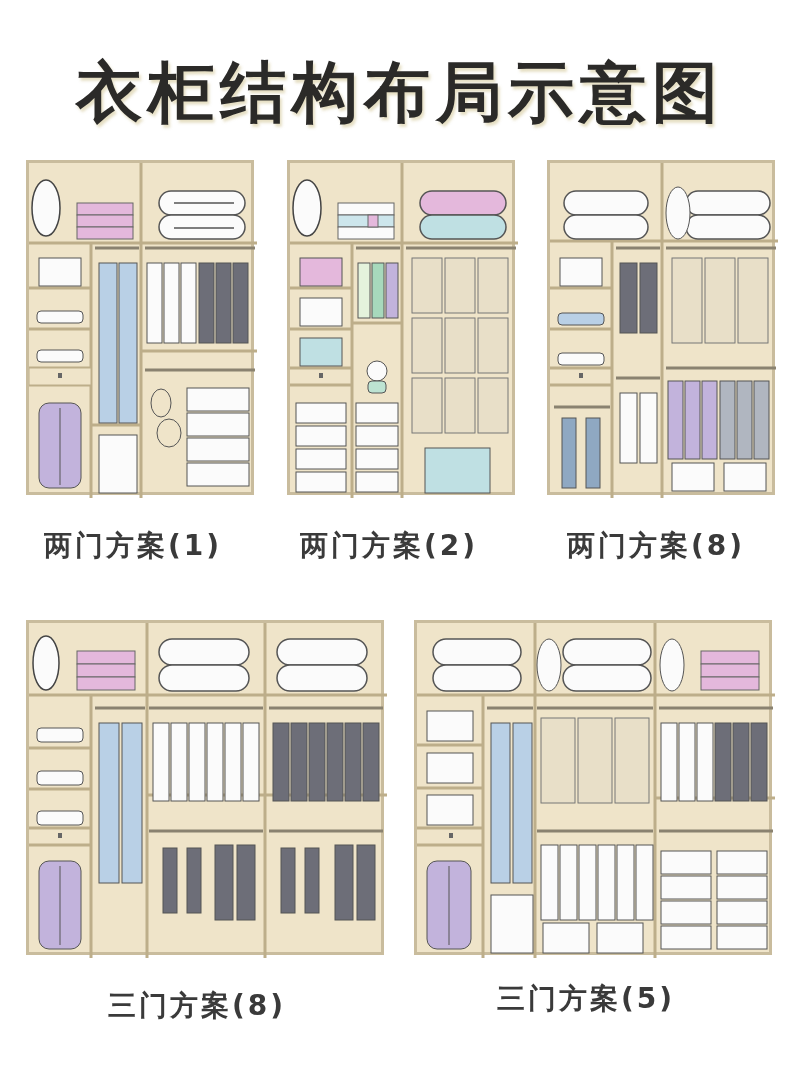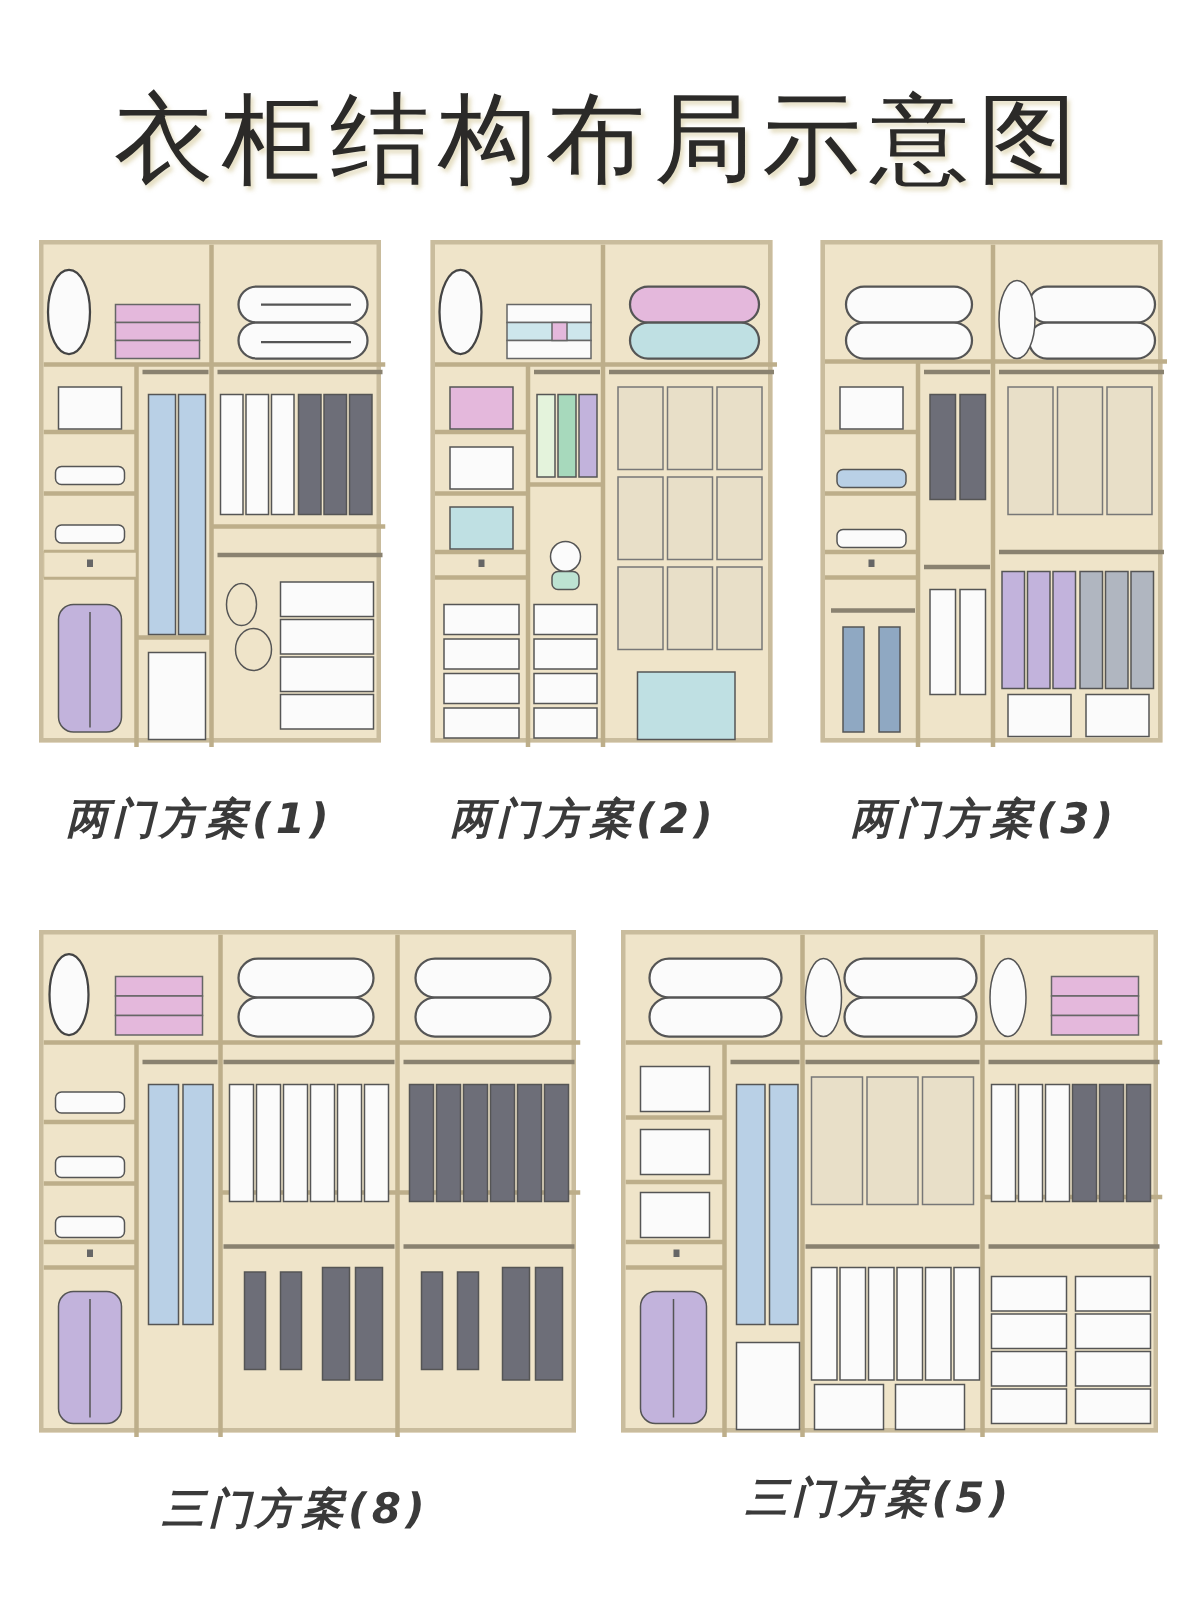--- a/index.html
+++ b/index.html
@@ -1,18 +1,18 @@
 <!DOCTYPE html>
 <html><head>
 <meta charset="utf-8">
 <style>
   html,body{margin:0;padding:0;}
   body{width:800px;height:1067px;background:#ffffff;position:relative;overflow:hidden;font-family:"DejaVu Sans","Liberation Sans",sans-serif;}
-  .title{position:absolute;left:0;top:48px;width:800px;text-align:center;font-size:66px;font-weight:normal;color:#2b2a28;letter-spacing:6px;text-shadow:2px 3px 3px rgba(180,160,80,0.35);}
-  .caption{position:absolute;font-size:28px;font-weight:bold;color:#3a3a3a;letter-spacing:3px;font-style:italic;}
+  .title{position:absolute;left:0;top:48px;width:800px;text-align:center;font-size:66px;font-weight:bold;color:#2b2a28;letter-spacing:6px;text-shadow:2px 3px 3px rgba(180,160,80,0.35);}
+  .caption{position:absolute;font-size:28px;font-weight:bold;color:#3a3a3a;letter-spacing:3px;}
   .wardrobe{position:absolute;background:#efe4c9;border:3px solid #c9bc9d;box-sizing:border-box;}
   .wardrobe svg{position:absolute;left:0;top:0;}
 </style>
 </head>
 <body>
 
 <div class="title">衣柜结构布局示意图</div>
 
 <div class="wardrobe" style="left:26px;top:160px;width:228px;height:335px;">
 <svg width="228" height="335" viewBox="0 0 228 335">
@@ -199,21 +199,21 @@
         <rect x="170" y="218" width="15" height="78" fill="#b0b6c0"></rect>
         <rect x="187" y="218" width="15" height="78" fill="#b0b6c0"></rect>
         <rect x="204" y="218" width="15" height="78" fill="#b0b6c0"></rect>
       </g>
   <g fill="#fbfbfb" stroke="#555">
         <rect x="122" y="300" width="42" height="28"></rect>
         <rect x="174" y="300" width="42" height="28"></rect>
       </g>
 </svg>
 </div>
-<div class="caption" style="left:567px;top:527px;">两门方案(3)</div>
+<div class="caption" style="left:567px;top:527px;">两门方案(8)</div>
 
 <div class="wardrobe" style="left:26px;top:620px;width:358px;height:335px;">
 <svg width="358" height="335" viewBox="0 0 358 335">
   <g stroke="#bdae8a" stroke-width="3" fill="none">
     <line x1="0" y1="72" x2="358" y2="72"></line>
         <line x1="118" y1="0" x2="118" y2="335"></line>
         <line x1="236" y1="0" x2="236" y2="335"></line>
         <line x1="62" y1="72" x2="62" y2="335"></line>
     <line x1="0" y1="125" x2="62" y2="125"></line>
         <line x1="0" y1="166" x2="62" y2="166"></line>

